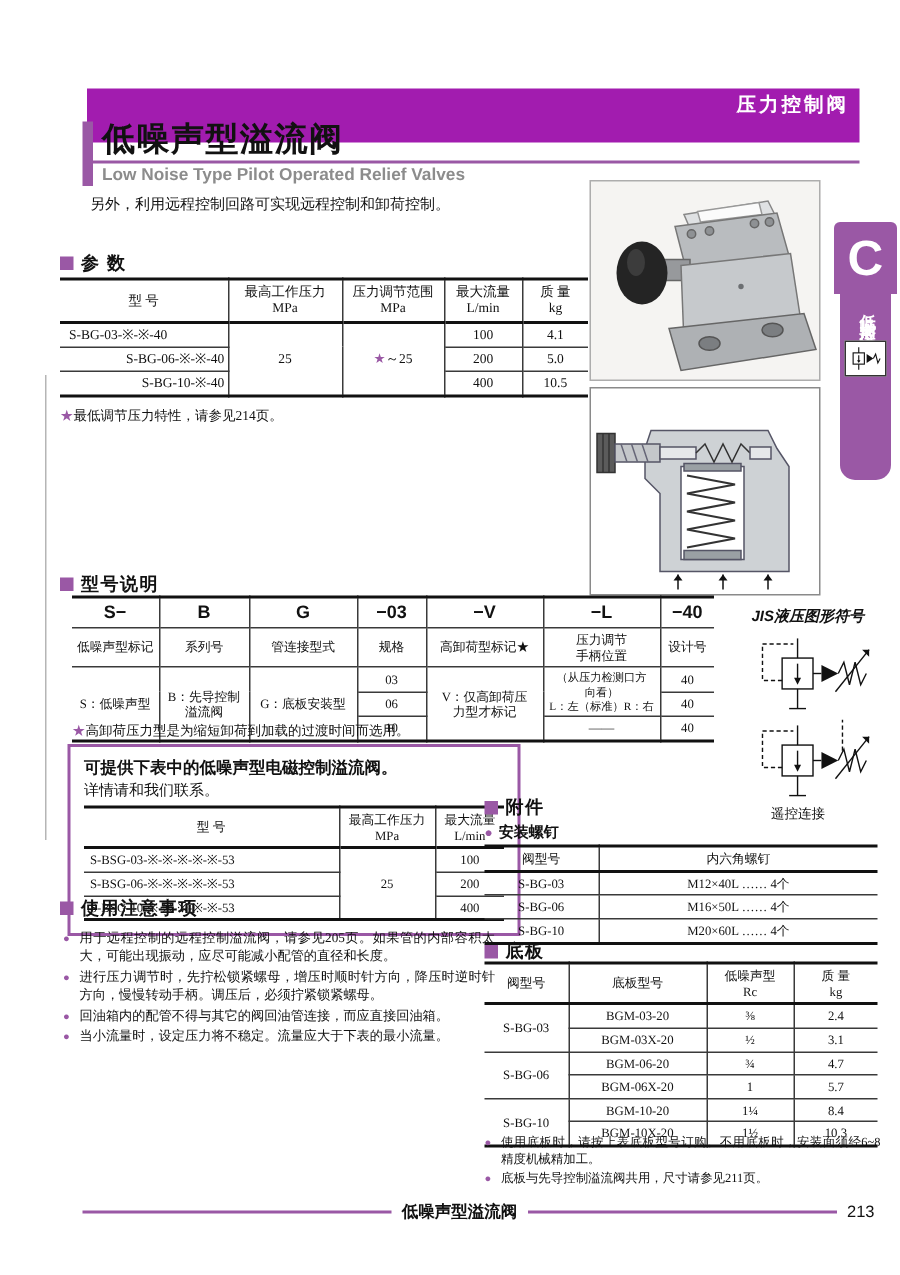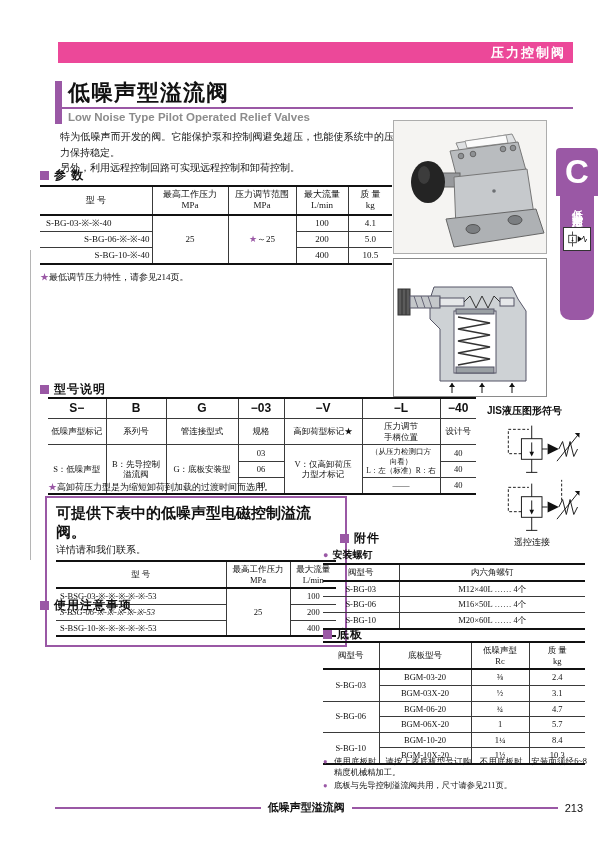--- a/index.html
+++ b/index.html
@@ -35,31 +35,30 @@
   .note-item::before{content:"●";position:absolute;left:0;top:1px;color:#9a58a5;font-size:7.5px;}
   
   #footer{display:flex;align-items:center;gap:7px;}
   .fline{flex:1;height:2px;background:#9a58a5;}
 </style>
 </head>
 <body>
 
 <div id="page">
 
-  <div class="abs" style="left:58px;top:42px;width:515px;height:21px;background:#ec4899;">
+  <div class="abs" style="left:58px;top:59px;width:515px;height:36px;background:#a21caf;">
     <div style="height:21px;line-height:21px;text-align:right;padding-right:7px;color:#fff;font-weight:bold;font-size:13px;letter-spacing:2px;">压力控制阀</div>
   </div>
 
   <div class="abs" style="left:55px;top:81px;width:7px;height:43px;background:#9a58a5;"></div>
   <div class="abs" style="left:68px;top:78px;font-size:22px;font-weight:bold;letter-spacing:1px;">低噪声型溢流阀</div>
   <div class="abs" style="left:62px;top:107px;width:511px;height:2px;background:#9a58a5;"></div>
   <div class="abs" style="left:68px;top:111px;font-size:11.5px;font-weight:bold;color:#8c8c8c;">Low Noise Type Pilot Operated Relief Valves</div>
 
   <div class="abs serif" style="left:60px;top:129px;width:334px;font-size:10px;line-height:1.55;text-align:justify;">
-    <div>特为低噪声而开发的阀。它能保护泵和控制阀避免超压，也能使系统中的压力保持稳定。</div>
     <div>另外，利用远程控制回路可实现远程控制和卸荷控制。</div>
   </div>
 
   <div class="abs" style="left:30px;top:250px;width:1px;height:310px;background:#b5b5b5;"></div>
 
   <div class="abs sec-head" style="left:40px;top:167px;">
     <span class="sq"></span>
     <span>参 数</span>
   </div>
   <table class="cat abs" style="left:40px;top:185px;width:352px;font-size:9px;">
@@ -220,21 +219,21 @@
       <td>10</td>
       <td>——</td>
       <td>40</td>
     </tr>
   </tbody>
     </table>
   <div class="abs serif" style="left:48px;top:481px;font-size:9px;">
     <span class="star">★</span><span>高卸荷压力型是为缩短卸荷到加载的过渡时间而选用。</span>
   </div>
 
-  <div class="abs" style="left:487px;top:404px;font-size:10px;font-weight:bold;">JIS液压图形符号</div>
+  <div class="abs" style="left:501px;top:404px;font-size:10px;font-weight:bold;font-style:italic;">JIS液压图形符号</div>
   <svg class="abs" style="left:490px;top:420px;" width="104" height="58" viewBox="0 0 104 62">
     <rect x="30" y="20" width="22" height="22" fill="#fff" stroke="#111"></rect>
     <line x1="41" y1="6" x2="41" y2="20" stroke="#111"></line>
     <line x1="41" y1="42" x2="41" y2="56" stroke="#111"></line>
     <line x1="35" y1="56" x2="47" y2="56" stroke="#111"></line>
     <line x1="41" y1="24" x2="41" y2="37" stroke="#111"></line>
       <polygon points="38.5,34 43.5,34 41,39" fill="#111"></polygon>
     <polyline points="30,36 16,36 16,10 38,10" fill="none" stroke="#111" stroke-dasharray="3,2"></polyline>
     <line x1="52" y1="31" x2="58" y2="31" stroke="#111"></line>
     <polygon points="58,25 58,37 70,31" fill="#111"></polygon>
@@ -253,52 +252,52 @@
     <line x1="52" y1="31" x2="58" y2="31" stroke="#111"></line>
     <polygon points="58,25 58,37 70,31" fill="#111"></polygon>
     <polyline points="70,31 74,23 78,39 82,23 86,39 90,31" fill="none" stroke="#111"></polyline>
     <line x1="68" y1="44" x2="92" y2="14" stroke="#111"></line>
       <polygon points="87,14 92,14 92,19" fill="#111"></polygon>
     <line x1="73" y1="24" x2="73" y2="2" stroke="#111" stroke-dasharray="3,2"></line>
   </svg>
   <div class="abs serif" style="left:514px;top:536px;font-size:9px;">遥控连接</div>
 
   <div class="abs" style="left:45px;top:496px;width:302px;border:2px solid #9a58a5;background:#fff;padding:6px 9px 8px;box-sizing:border-box;">
-    <div style="font-size:15px;font-weight:bold;">可提供下表中的低噪声型电磁控制溢流阀。</div>
+    <div style="font-size:11px;font-weight:bold;">可提供下表中的低噪声型电磁控制溢流阀。</div>
     <div class="serif" style="font-size:10px;margin-top:1px;">详情请和我们联系。</div>
     <table class="cat" style="width:100%;font-size:8.5px;margin-top:3px;">
       <colgroup>
           <col style="width:170px">
           <col style="width:64px">
           <col style="width:46px">
         </colgroup>
       <tbody>
           <tr class="hd">
         <th>型 号</th>
         <th><span>最高工作压力</span><br><span>MPa</span></th>
         <th><span>最大流量</span><br><span>L/min</span></th>
       </tr>
       <tr>
         <td style="text-align:left;padding-left:4px;">S-BSG-03-※-※-※-※-※-53</td>
         <td rowspan="3">25</td>
         <td>100</td>
       </tr>
       <tr>
-        <td style="text-align:left;padding-left:4px;font-style:italic;">S-BSG-06-※-※-※-※-※-53</td>
+        <td style="text-align:left;padding-left:4px;">S-BSG-06-※-※-※-※-※-53</td>
         <td>200</td>
       </tr>
       <tr>
         <td style="text-align:left;padding-left:4px;">S-BSG-10-※-※-※-※-※-53</td>
         <td>400</td>
       </tr>
     </tbody>
       </table>
   </div>
 
-  <div class="abs sec-head" style="left:340px;top:530px;">
+  <div class="abs sec-head" style="left:323px;top:530px;">
     <span class="sq"></span>
     <span>附件</span>
   </div>
   <div class="abs sub-head" style="left:323px;top:548px;">
     <span class="dot">●</span>
     <span>安装螺钉</span>
   </div>
   <table class="cat abs" style="left:323px;top:563px;width:262px;font-size:8.5px;">
     <colgroup>
         <col style="width:76px">
@@ -320,20 +319,26 @@
     <tr>
       <td>S-BG-10</td>
       <td>M20×60L …… 4个</td>
     </tr>
   </tbody>
     </table>
 
   <div class="abs sec-head" style="left:40px;top:597px;">
     <span class="sq"></span>
     <span>使用注意事项</span>
+  </div>
+  <div class="abs serif" style="left:42px;top:620px;width:288px;font-size:8.8px;line-height:1.35;">
+    <div class="note-item">用于远程控制的远程控制溢流阀，请参见205页。如果管的内部容积太大，可能出现振动，应尽可能减小配管的直径和长度。</div>
+    <div class="note-item">进行压力调节时，先拧松锁紧螺母，增压时顺时针方向，降压时逆时针方向，慢慢转动手柄。调压后，必须拧紧锁紧螺母。</div>
+    <div class="note-item">回油箱内的配管不得与其它的阀回油管连接，而应直接回油箱。</div>
+    <div class="note-item">当小流量时，设定压力将不稳定。流量应大于下表的最小流量。</div>
   </div>
 
   <div class="abs sec-head" style="left:323px;top:626px;">
     <span class="sq"></span>
     <span>底板</span>
   </div>
   <table class="cat abs" style="left:323px;top:641px;width:262px;font-size:8.5px;">
     <colgroup>
         <col style="width:56px">
         <col style="width:92px">

